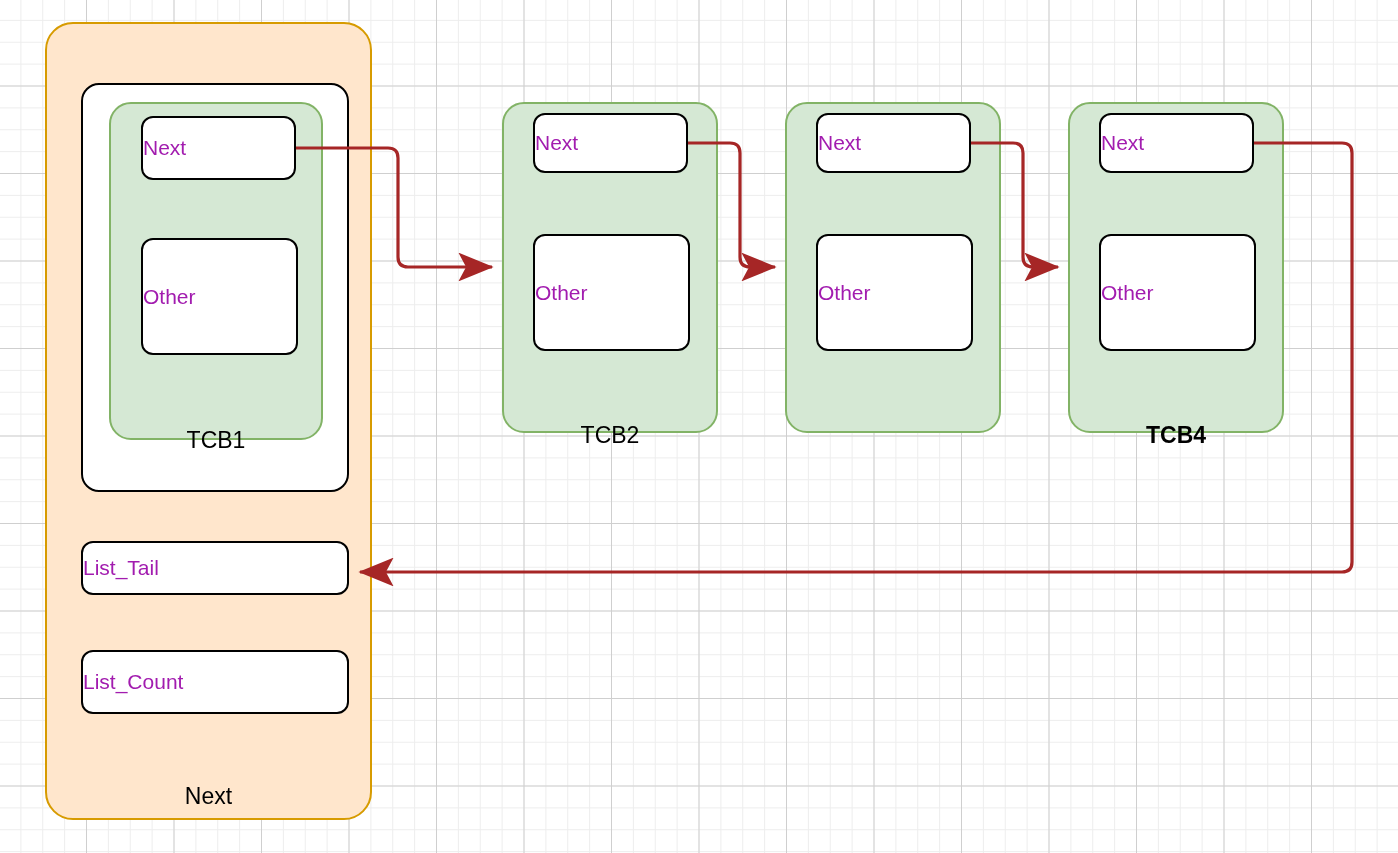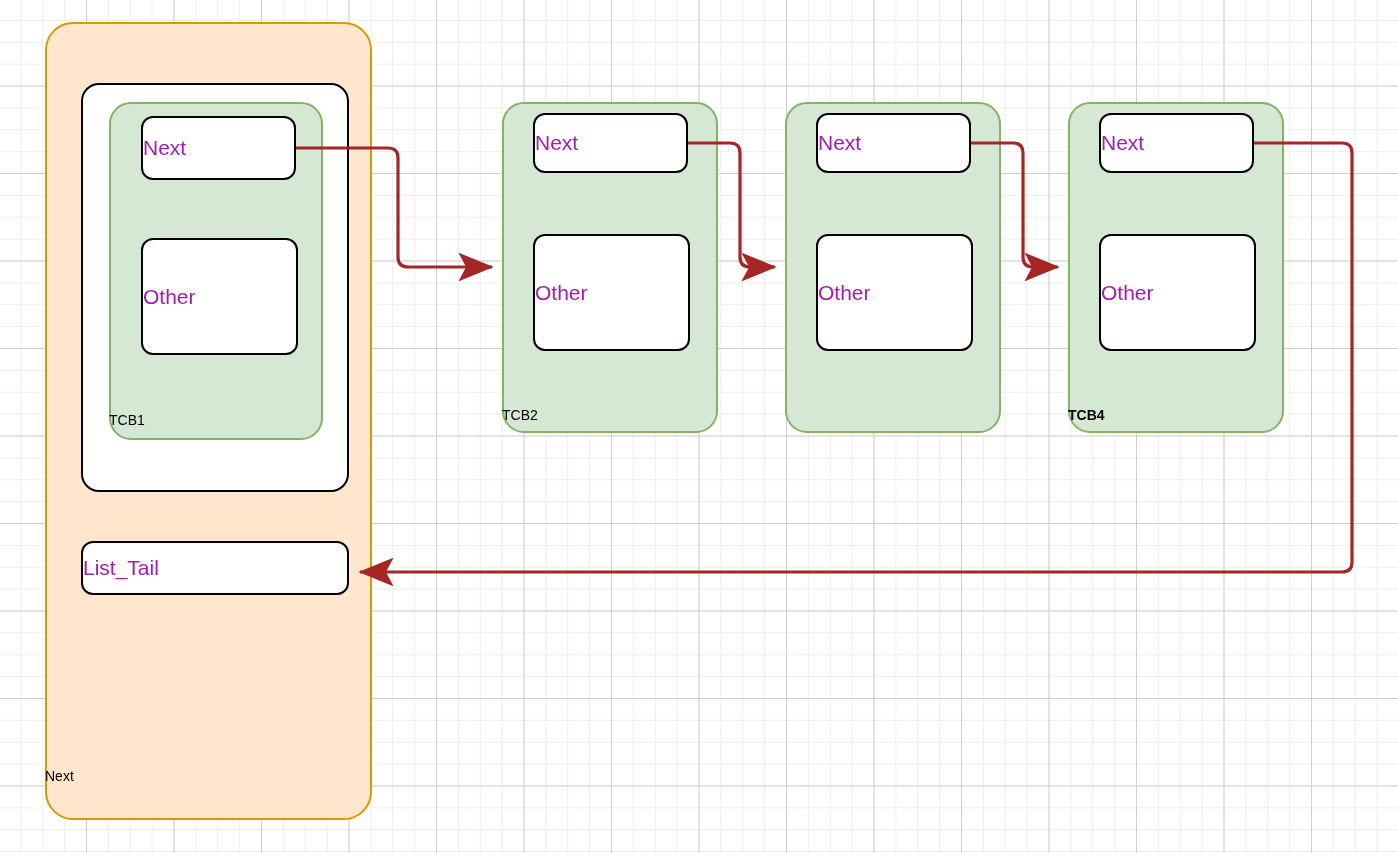--- a/index.html
+++ b/index.html
@@ -47,24 +47,26 @@
     border:2px solid #82b366;
     border-radius:22px;
   }
   .field-box{
     background:#ffffff;
     border:2.5px solid #000000;
     border-radius:12px;
   }
   .caption{
     position:absolute;
+    text-align:center;
     color:#000000;
-    font-size:14px;
+    font-size:23px;
     line-height:24px;
     white-space:nowrap;
+    margin-top:20px;
   }
   .field-label{
     position:absolute;
     left:0;right:0;top:50%;
     transform:translateY(-50%);
     text-align:left;
     font-size:21px;
     color:#a21caf;
     white-space:nowrap;
     pointer-events:none;
@@ -95,20 +97,23 @@
   </div>
 
   <div class="shape field-box" style="left:141px;top:238px;width:157px;height:117px;">
     <span class="field-label">Other</span>
   </div>
 
   <div class="shape field-box" style="left:81px;top:541px;width:268px;height:54px;">
     <span class="field-label">List_Tail</span>
   </div>
 
+  <div class="shape field-box" style="left:81px;top:650px;width:268px;height:64px;">
+    <span class="field-label">List_Count</span>
+  </div>
 
   <div class="shape tcb-box" style="left:502px;top:102px;width:216px;height:331px;">
   </div>
   <div class="caption" style="left:502px;top:403px;width:216px;">TCB2</div>
   <div class="shape field-box" style="left:533px;top:113px;width:155px;height:60px;">
     <span class="field-label">Next</span>
   </div>
   <div class="shape field-box" style="left:533px;top:234px;width:157px;height:117px;">
     <span class="field-label">Other</span>
   </div>

